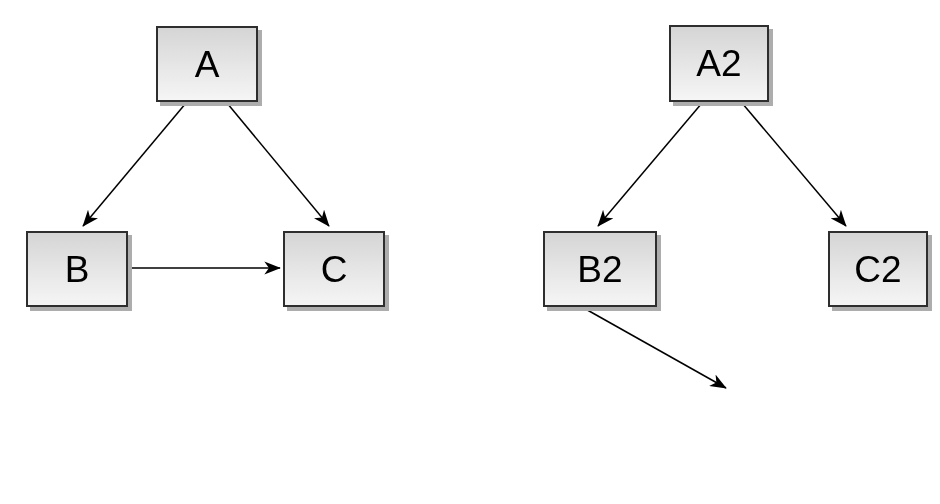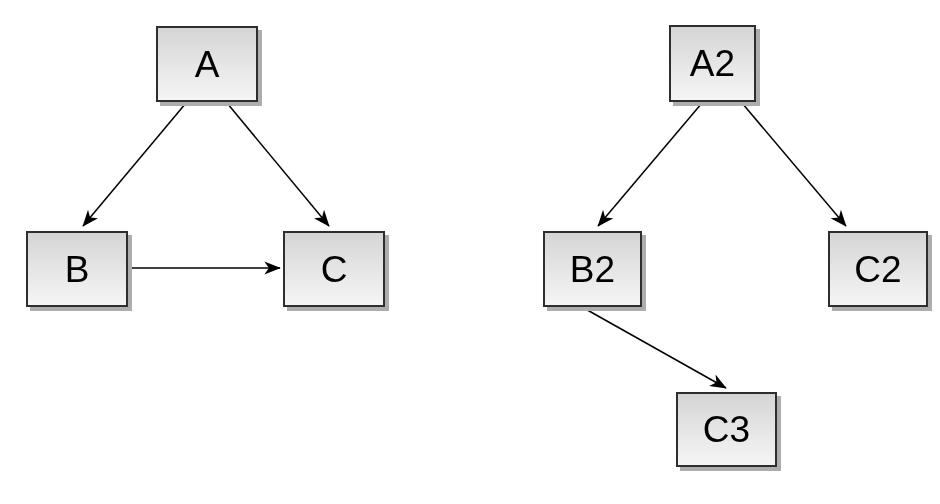--- a/index.html
+++ b/index.html
@@ -39,22 +39,22 @@
     font-weight: 400;
     color: #000000;
     line-height: 1;
     user-select: none;
   }
   
   .node-A  { left: 156px; top: 26px;  width: 102px; height: 76px; }
   .node-B  { left: 26px;  top: 231px; width: 102px; height: 76px; }
   .node-C  { left: 283px; top: 231px; width: 102px; height: 76px; }
   
-  .node-A2 { left: 669px; top: 25px;  width: 87px; height: 77px; }
-  .node-B2 { left: 543px; top: 231px; width: 99px; height: 76px; }
+  .node-A2 { left: 669px; top: 25px;  width: 100px; height: 77px; }
+  .node-B2 { left: 543px; top: 231px; width: 114px; height: 76px; }
   .node-C2 { left: 828px; top: 231px; width: 100px; height: 76px; }
   .node-C3 { left: 676px; top: 392px; width: 101px; height: 75px; }
 </style>
 </head>
 <body>
 
 <div class="canvas">
 
   <svg class="edges" viewBox="0 0 940 504" xmlns="http://www.w3.org/2000/svg">
     <defs>
@@ -84,17 +84,14 @@
 
   <div class="node node-A2">
     <span class="node-label">A2</span>
   </div>
   <div class="node node-B2">
     <span class="node-label">B2</span>
   </div>
   <div class="node node-C2">
     <span class="node-label">C2</span>
   </div>
-  <div class="node node-C3">
-    <span class="node-label">C3</span>
-  </div>
 
 </div>
 
 </body></html>

